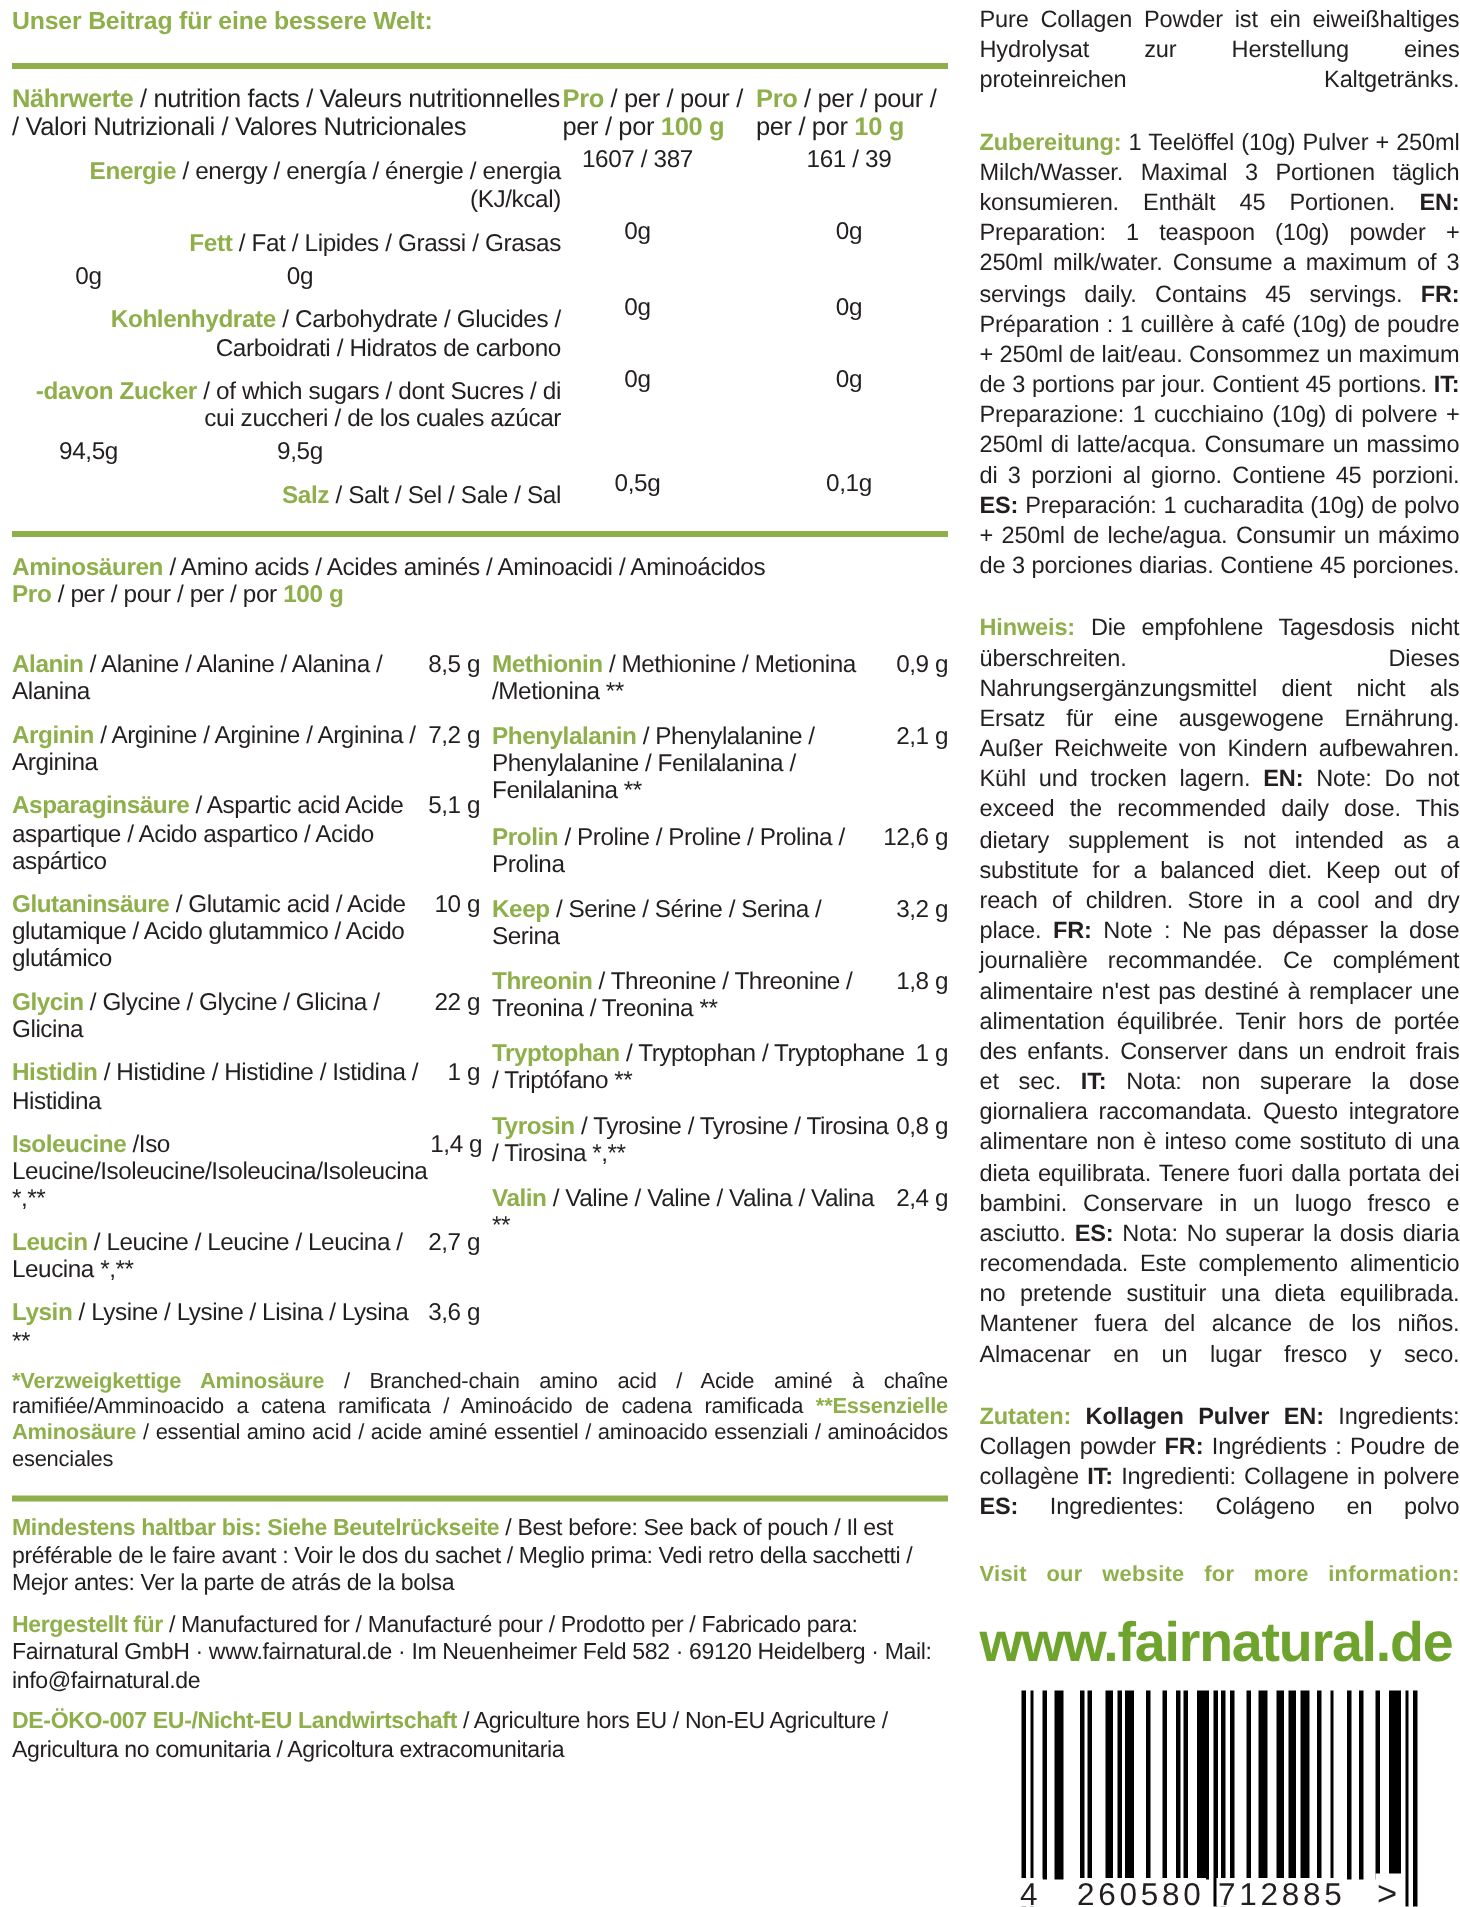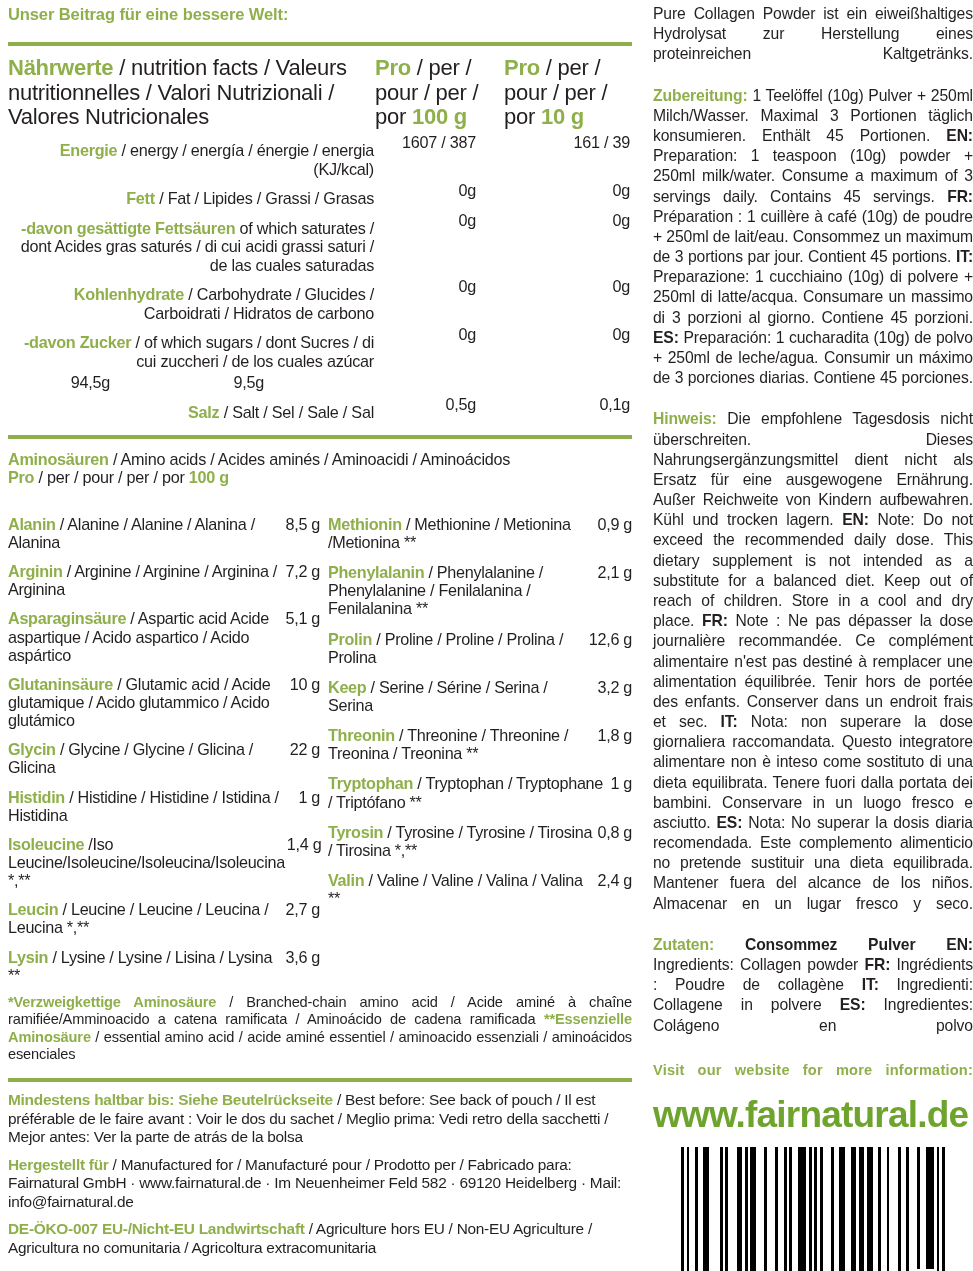--- a/index.html
+++ b/index.html
@@ -57,21 +57,21 @@
     width: 100%;
   }
   .rule-wrap-1 { margin-top: 16px; }
   .rule-wrap-2 { margin-top: 14px; }
   .rule-wrap-3 { margin-top: 15px; }
 
   
   .nutri-head {
     display: flex;
     margin-top: 10px;
-    font-size: 22px;
+    font-size: 17px;
     line-height: 1.13;
     letter-spacing: -0.25px;
   }
   .nutri-head-label {
     width: 366px;
   }
   .nutri-head-col {
     width: 128px;
     padding-left: 1px;
   }
@@ -83,21 +83,21 @@
     letter-spacing: -0.25px;
     margin-top: 3px;
   }
   .nutri-name {
     width: 366px;
     padding-top: 8px;
     text-align: right;
   }
   .nutri-val {
     width: 128px;
-    text-align: right;
+    text-align: center;
     padding-right: 26px;
     box-sizing: border-box;
   }
   .nutri-val.last { padding-right: 0px; }
 
   
   .amino-head {
     margin-top: 11px;
     font-size: 16.2px;
     line-height: 1.14;
@@ -241,21 +241,20 @@
           <div class="nutri-name"><span class="greenb">Energie</span><span> / energy / energía / énergie / energia (KJ/kcal)</span></div>
           <div class="nutri-val">1607 / 387</div>
           <div class="nutri-val last">161 / 39</div>
         </div>
         <div class="nutri-row">
           <div class="nutri-name"><span class="greenb">Fett</span><span> / Fat / Lipides / Grassi / Grasas</span></div>
           <div class="nutri-val">0g</div>
           <div class="nutri-val last">0g</div>
         </div>
         <div class="nutri-row">
-          <div class="nutri-name"><span class="greenb">-davon gesättigte Fettsäuren</span><span> of which saturates / dont Acides gras saturés / di cui acidi grassi saturi / de las cuales saturadas</span></div>
           <div class="nutri-val">0g</div>
           <div class="nutri-val last">0g</div>
         </div>
         <div class="nutri-row">
           <div class="nutri-name"><span class="greenb">Kohlenhydrate</span><span> / Carbohydrate / Glucides / Carboidrati / Hidratos de carbono</span></div>
           <div class="nutri-val">0g</div>
           <div class="nutri-val last">0g</div>
         </div>
         <div class="nutri-row">
           <div class="nutri-name"><span class="greenb">-davon Zucker</span><span> / of which sugars / dont Sucres / di cui zuccheri / de los cuales azúcar</span></div>
@@ -375,21 +374,21 @@
   </div>
 
   <div class="col-right">
 
     <div class="r-para j">Pure Collagen Powder ist ein eiweißhaltiges Hydrolysat zur Herstellung eines proteinreichen Kaltgetränks.</div>
 
     <div class="r-para j"><span class="greenb">Zubereitung:</span><span> 1 Teelöffel (10g) Pulver + 250ml Milch/Wasser. Maximal 3 Portionen täglich konsumieren. Enthält 45 Portionen. </span><b>EN:</b><span> Preparation: 1 teaspoon (10g) powder + 250ml milk/water. Consume a maximum of 3 servings daily. Contains 45 servings. </span><b>FR:</b><span> Préparation : 1 cuillère à café (10g) de poudre + 250ml de lait/eau. Consommez un maximum de 3 portions par jour. Contient 45 portions. </span><b>IT:</b><span> Preparazione: 1 cucchiaino (10g) di polvere + 250ml di latte/acqua. Consumare un massimo di 3 porzioni al giorno. Contiene 45 porzioni. </span><b>ES:</b><span> Preparación: 1 cucharadita (10g) de polvo + 250ml de leche/agua. Consumir un máximo de 3 porciones diarias. Contiene 45 porciones.</span></div>
 
     <div class="r-para j"><span class="greenb">Hinweis:</span><span> Die empfohlene Tagesdosis nicht überschreiten. Dieses Nahrungsergänzungsmittel dient nicht als Ersatz für eine ausgewogene Ernährung. Außer Reichweite von Kindern aufbewahren. Kühl und trocken lagern. </span><b>EN:</b><span> Note: Do not exceed the recommended daily dose. This dietary supplement is not intended as a substitute for a balanced diet. Keep out of reach of children. Store in a cool and dry place. </span><b>FR:</b><span> Note : Ne pas dépasser la dose journalière recommandée. Ce complément alimentaire n'est pas destiné à remplacer une alimentation équilibrée. Tenir hors de portée des enfants. Conserver dans un endroit frais et sec. </span><b>IT:</b><span> Nota: non superare la dose giornaliera raccomandata. Questo integratore alimentare non è inteso come sostituto di una dieta equilibrata. Tenere fuori dalla portata dei bambini. Conservare in un luogo fresco e asciutto. </span><b>ES:</b><span> Nota: No superar la dosis diaria recomendada. Este complemento alimenticio no pretende sustituir una dieta equilibrada. Mantener fuera del alcance de los niños. Almacenar en un lugar fresco y seco.</span></div>
 
-    <div class="r-para j"><span class="greenb">Zutaten:</span><b> Consommez Pulver </b><b>EN:</b><span> Ingredients: Collagen powder </span><b>FR:</b><span> Ingrédients : Poudre de collagène </span><b>IT:</b><span> Ingredienti: Collagene in polvere </span><b>ES:</b><span> Ingredientes: Colágeno en polvo</span></div>
+    <div class="r-para j"><span class="greenb">Zutaten:</span><b> Kollagen Pulver </b><b>EN:</b><span> Ingredients: Collagen powder </span><b>FR:</b><span> Ingrédients : Poudre de collagène </span><b>IT:</b><span> Ingredienti: Collagene in polvere </span><b>ES:</b><span> Ingredientes: Colágeno en polvo</span></div>
 
     <div class="visit-line">Visit our website for more information:</div>
     <div class="website">www.fairnatural.de</div>
 
     <div class="barcode-wrap">
       <div class="barcode">
         <div class="bars" id="bars">
             <i style="left: 0px; width: 2.77895px; height: 148px;"></i>
             <i style="left: 5.55789px; width: 2.77895px; height: 148px;"></i>
             <i style="left: 13.8947px; width: 2.77895px; height: 126px;"></i>

